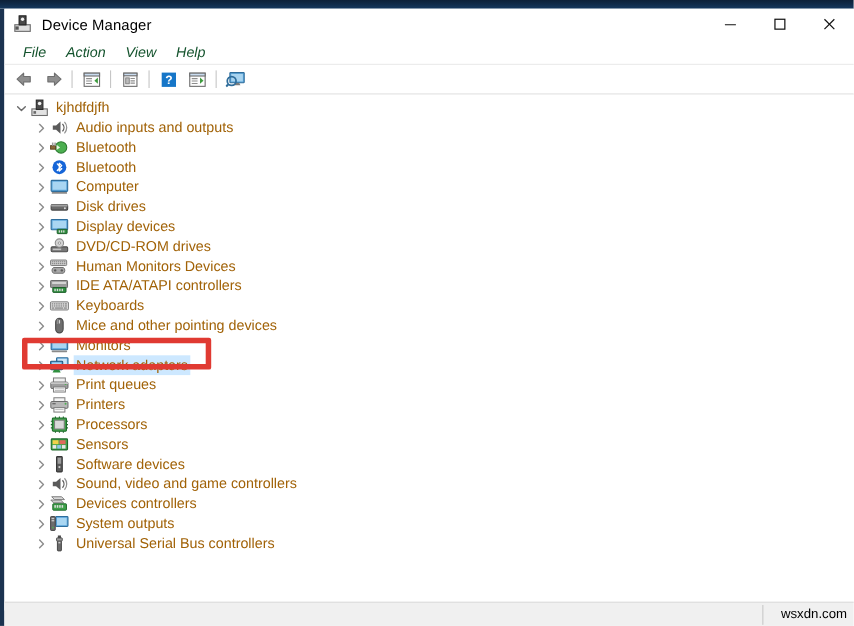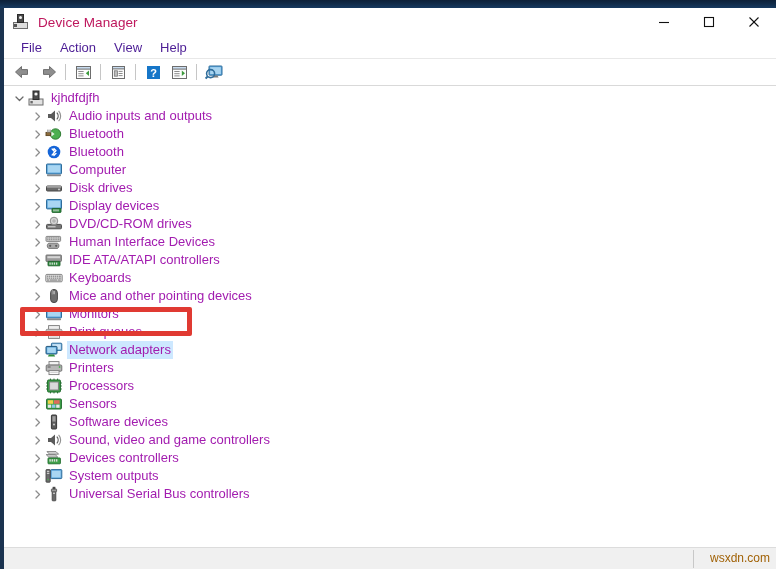--- a/index.html
+++ b/index.html
@@ -43,21 +43,21 @@
     align-items: center;
   }
   #title-icon {
     width: 18px; height: 18px;
     margin-left: 8px;
     position: relative;
     flex: none;
   }
   #title-text {
     font-size: 13.5px;
-    color: #be185d;
+    color: #000000;
     margin-left: 8px;
     letter-spacing: 0.1px;
     white-space: nowrap;
   }
   #window-controls {
     position: absolute;
     right: 0; top: 0;
     height: 28px;
     display: flex;
   }
@@ -74,23 +74,24 @@
   #menubar {
     height: 22px;
     display: flex;
     align-items: center;
     padding-left: 8px;
     background: #ffffff;
     border-bottom: 1px solid #e8e8e8;
   }
   .menu-item {
     font-size: 13px;
-    color: #4c1d95;
+    color: #14532d;
     padding: 2px 9px;
     white-space: nowrap;
+    font-style: italic;
   }
 
   
   #toolbar {
     height: 26px;
     display: flex;
     align-items: center;
     padding-left: 5px;
     background: #ffffff;
     border-bottom: 1px solid #d9d9d9;
@@ -137,21 +138,21 @@
 
   .dev-icon {
     width: 18px; height: 16px;
     flex: none;
     position: relative;
     margin-right: 4px;
     margin-left: 1px;
   }
   .lbl {
     font-size: 13px;
-    color: #a21caf;
+    color: #a16207;
     line-height: 18px;
     padding: 0 2px;
   }
   .row.selected .lbl {
     background: #cde8ff;
   }
 
   
   #red-box {
     position: absolute;
@@ -178,21 +179,21 @@
   #watermark-sep {
     position: absolute;
     right: 82px; top: 2px;
     width: 1px; height: 18px;
     background: #c8c8c8;
   }
   #watermark {
     position: absolute;
     right: 6px; top: 3px;
     font-size: 12px;
-    color: #a16207;
+    color: #000000;
     font-family: "Liberation Sans", sans-serif;
   }
 
   
   .dm-base { position:absolute; left:1px; top:9px; width:15px; height:7px;
              background:#dfdfdf; border:1px solid #6d6d6d; box-sizing:border-box; }
   .dm-tower{ position:absolute; left:5px; top:1px; width:7px; height:9px;
              background:#4a4a4a; border:1px solid #2b2b2b; box-sizing:border-box; }
   .dm-dot  { position:absolute; left:7px; top:3px; width:3px; height:3px;
              background:#f2f2f2; border-radius:50%; }
@@ -452,21 +453,21 @@
         <rect x="5.8" y="5.1" width="1.2" height="1.1"></rect>
                 <rect x="7.6" y="5.1" width="1.2" height="1.1"></rect>
         <rect x="9.4" y="5.1" width="1.2" height="1.1"></rect>
                 <rect x="11.2" y="5.1" width="1.2" height="1.1"></rect>
         <rect x="13" y="5.1" width="1.4" height="1.1"></rect>
       </g>
       <path d="M3.6 9.2 h9 a3.2 3.2 0 0 1 0 5.2 h-9 a3.2 3.2 0 0 1 0 -5.2 z" fill="#a8a8a8" stroke="#6e6e6e" stroke-width="0.9"></path>
       <circle cx="5.2" cy="11.8" r="1.1" fill="#5c5c5c"></circle>
       <circle cx="11.2" cy="11.8" r="1.1" fill="#5c5c5c"></circle>
     </svg></div>
-          <div class="lbl">Human Interface Devices</div>
+          <div class="lbl">Human Monitors Devices</div>
         </div>
         <div class="row child">
           <div class="twisty">
             <svg width="9" height="9" viewBox="0 0 9 9">
     <path d="M3 1 L6.5 4.5 L3 8" fill="none" stroke="#8d8d8d" stroke-width="1.3" stroke-linecap="round" stroke-linejoin="round"></path>
             </svg>
           </div>
           <div class="dev-icon"><svg width="18" height="16" viewBox="0 0 18 16">
       <rect x="1" y="3" width="15.4" height="6.4" rx="0.6" fill="#9a9a9a" stroke="#6a6a6a" stroke-width="0.9"></rect>
       <rect x="2.4" y="4.2" width="12.6" height="2" fill="#d4d4d4"></rect>
@@ -527,51 +528,51 @@
     <path d="M3 1 L6.5 4.5 L3 8" fill="none" stroke="#8d8d8d" stroke-width="1.3" stroke-linecap="round" stroke-linejoin="round"></path>
             </svg>
           </div>
           <div class="dev-icon"><svg width="18" height="16" viewBox="0 0 18 16">
       <rect x="1.5" y="2" width="15" height="10" rx="0.8" fill="#5fa8dd" stroke="#2f6d9b" stroke-width="1"></rect>
       <rect x="2.8" y="3.2" width="12.4" height="7.3" fill="#a9d6f2"></rect>
       <rect x="2" y="12.6" width="14" height="1.6" rx="0.6" fill="#8a8a8a"></rect>
     </svg></div>
           <div class="lbl">Monitors</div>
         </div>
+        <div class="row child selected">
+          <div class="twisty">
+            <svg width="9" height="9" viewBox="0 0 9 9">
+    <path d="M3 1 L6.5 4.5 L3 8" fill="none" stroke="#8d8d8d" stroke-width="1.3" stroke-linecap="round" stroke-linejoin="round"></path>
+            </svg>
+          </div>
+          <div class="dev-icon"><svg width="18" height="16" viewBox="0 0 18 16">
+      <rect x="6.4" y="1.2" width="10.4" height="7.2" rx="0.8" fill="#7fb9e3" stroke="#2f6d9b" stroke-width="1"></rect>
+      <rect x="7.5" y="2.2" width="8.2" height="5.1" fill="#cce6f8"></rect>
+      <rect x="1" y="4.4" width="11" height="7.6" rx="0.8" fill="#4f9ed6" stroke="#23577c" stroke-width="1"></rect>
+      <rect x="2.2" y="5.5" width="8.6" height="5.4" fill="#a9d6f2"></rect>
+      <path d="M4 12.4 L9 12.4 L10.2 14.6 L2.8 14.6 Z" fill="#2f8f3f"></path>
+    </svg></div>
+          <div class="lbl">Network adapters</div>
+        </div>
         <div class="row child">
           <div class="twisty">
             <svg width="9" height="9" viewBox="0 0 9 9">
     <path d="M3 1 L6.5 4.5 L3 8" fill="none" stroke="#8d8d8d" stroke-width="1.3" stroke-linecap="round" stroke-linejoin="round"></path>
             </svg>
           </div>
           <div class="dev-icon"><svg width="18" height="16" viewBox="0 0 18 16">
       <rect x="3.6" y="1.6" width="10.8" height="4" fill="#efefef" stroke="#7b7b7b" stroke-width="0.9"></rect>
       <rect x="1.2" y="5.4" width="15.6" height="5.8" rx="1" fill="#9e9e9e" stroke="#6a6a6a" stroke-width="0.9"></rect>
       <rect x="3.6" y="9.8" width="10.8" height="4.6" fill="#fafafa" stroke="#7b7b7b" stroke-width="0.9"></rect>
       <rect x="4.8" y="11" width="8.4" height="0.9" fill="#bdbdbd"></rect>
       <rect x="4.8" y="12.6" width="8.4" height="0.9" fill="#bdbdbd"></rect>
       <circle cx="14.6" cy="7.2" r="0.9" fill="#4caf50"></circle>
       <rect x="1.2" y="5.4" width="15.6" height="1.7" rx="0.8" fill="#c6c6c6"></rect>
     </svg></div>
           <div class="lbl">Print queues</div>
-        </div>
-        <div class="row child selected">
-          <div class="twisty">
-            <svg width="9" height="9" viewBox="0 0 9 9">
-    <path d="M3 1 L6.5 4.5 L3 8" fill="none" stroke="#8d8d8d" stroke-width="1.3" stroke-linecap="round" stroke-linejoin="round"></path>
-            </svg>
-          </div>
-          <div class="dev-icon"><svg width="18" height="16" viewBox="0 0 18 16">
-      <rect x="6.4" y="1.2" width="10.4" height="7.2" rx="0.8" fill="#7fb9e3" stroke="#2f6d9b" stroke-width="1"></rect>
-      <rect x="7.5" y="2.2" width="8.2" height="5.1" fill="#cce6f8"></rect>
-      <rect x="1" y="4.4" width="11" height="7.6" rx="0.8" fill="#4f9ed6" stroke="#23577c" stroke-width="1"></rect>
-      <rect x="2.2" y="5.5" width="8.6" height="5.4" fill="#a9d6f2"></rect>
-      <path d="M4 12.4 L9 12.4 L10.2 14.6 L2.8 14.6 Z" fill="#2f8f3f"></path>
-    </svg></div>
-          <div class="lbl">Network adapters</div>
         </div>
         <div class="row child">
           <div class="twisty">
             <svg width="9" height="9" viewBox="0 0 9 9">
     <path d="M3 1 L6.5 4.5 L3 8" fill="none" stroke="#8d8d8d" stroke-width="1.3" stroke-linecap="round" stroke-linejoin="round"></path>
             </svg>
           </div>
           <div class="dev-icon"><svg width="18" height="16" viewBox="0 0 18 16">
       <rect x="4" y="1.6" width="10" height="3.6" fill="#f4f4f4" stroke="#7b7b7b" stroke-width="0.9"></rect>
       <rect x="1.2" y="5" width="15.6" height="6.2" rx="1" fill="#b7b7b7" stroke="#6a6a6a" stroke-width="0.9"></rect>

